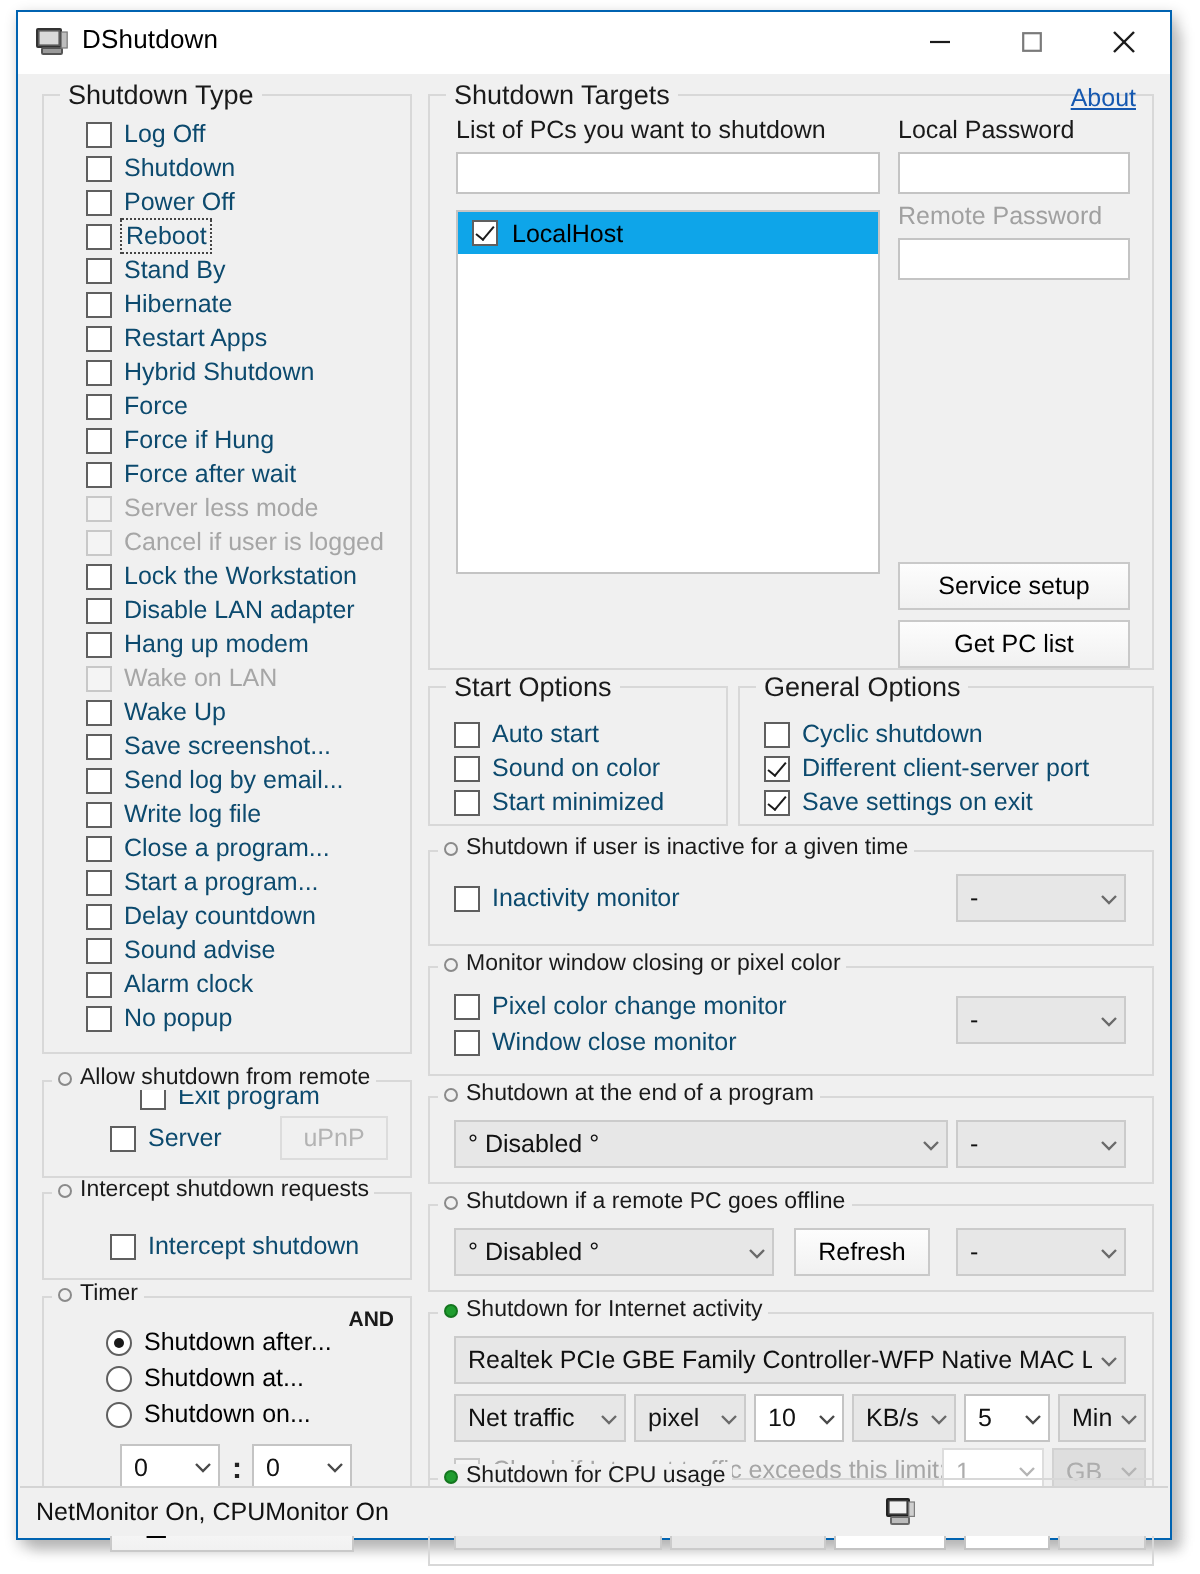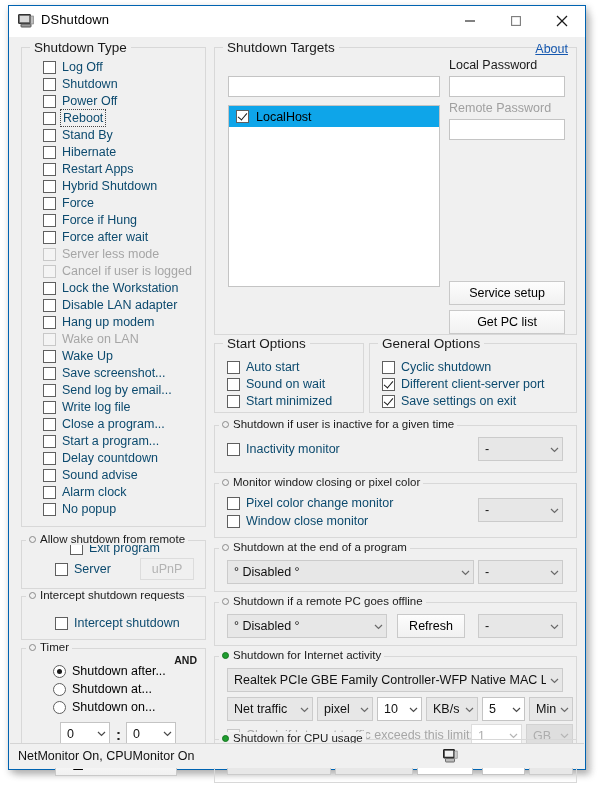--- a/index.html
+++ b/index.html
@@ -477,20 +477,21 @@
 
         <div class="btn big" style="left:33px; top:101px; width:122px; height:26px;">
           <span><u>E</u><span>nable  Timer</span></span>
         </div>
       </div>
 
       <div class="grp" style="left:205px; top:10px; width:363px; height:288px;">
         <span class="grp-label big">Shutdown Targets</span>
         <a class="link" style="right:8px; top:-6px;">About</a>
 
+        <div class="lbl clip" style="left:13px; top:10px; width:205px;">List of PCs you want to shutdown</div>
         <input class="txt" style="left: 13px; top: 28px; width: 212px; height: 21px;" value="">
 
         <div class="lbl" style="left:234px; top:10px;">Local Password</div>
         <input class="txt" style="left: 234px; top: 28px; width: 116px; height: 21px;" value="">
 
         <div class="lbl dim" style="left:234px; top:53px;">Remote Password</div>
         <input class="txt" style="left: 234px; top: 71px; width: 116px; height: 21px;" value="">
 
         <div class="listbox" style="left:13px; top:57px; width:212px; height:182px;">
           <div class="lb-item">
@@ -504,21 +505,21 @@
       </div>
 
       <div class="grp" style="left:205px; top:306px; width:150px; height:70px;">
         <span class="grp-label big">Start Options</span>
         <div class="cbrow" style="left:12px; top:16px;">
             <span class="cbx"></span>
             <span>Auto start</span>
           </div>
         <div class="cbrow" style="left:12px; top:33px;">
             <span class="cbx"></span>
-            <span>Sound on wait</span>
+            <span>Sound on color</span>
           </div>
         <div class="cbrow" style="left:12px; top:50px;">
             <span class="cbx"></span>
             <span>Start minimized</span>
           </div>
       </div>
 
       <div class="grp" style="left:360px; top:306px; width:208px; height:70px;">
         <span class="grp-label big">General Options</span>
         <div class="cbrow" style="left:12px; top:16px;">

